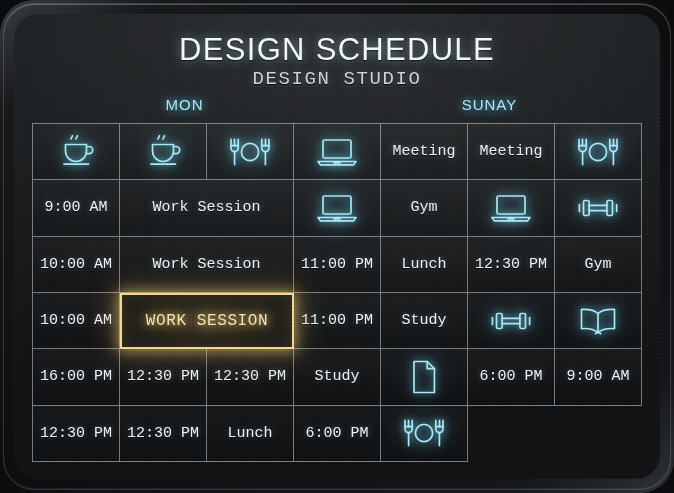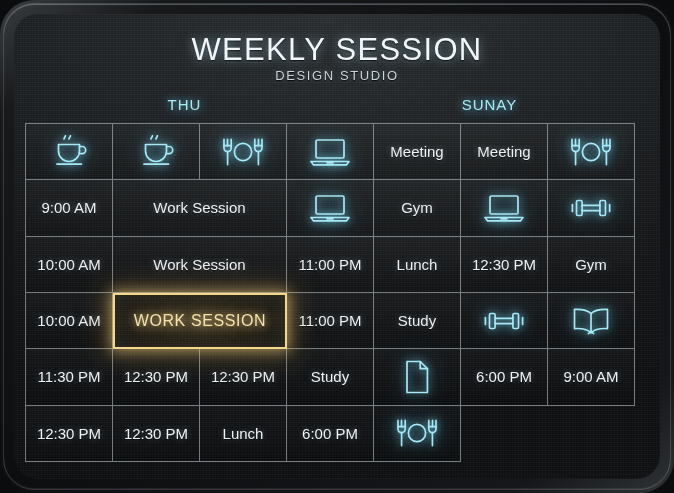--- a/index.html
+++ b/index.html
@@ -66,47 +66,49 @@
   #title{
     position:absolute;left:0;top:18px;width:100%;
     text-align:center;
     font-size:31px;letter-spacing:1.3px;font-weight:400;
     color:#f2f6f8;
     text-shadow:0 0 10px rgba(190,235,250,.45),0 0 22px rgba(130,200,230,.22),0 1px 1px #000;
   }
   #subtitle{
     position:absolute;left:0;top:54px;width:100%;
     text-align:center;
-    font-size:13px;letter-spacing:1.6px;font-weight:400;
+    font-size:19px;letter-spacing:1.6px;font-weight:400;
     color:#c9d3d8;
     text-shadow:0 0 7px rgba(180,220,240,.32),0 1px 1px #000;
+    font-family:Liberation Mono, monospace;
   }
 
   
   #dayrow{
     position:absolute;left:18px;top:76px;width:610px;height:30px;
     display:flex;
   }
   .day{
     flex:1 1 0;text-align:center;
     font-size:15px;letter-spacing:1.0px;font-weight:400;
     color:#a9eaf7;
     line-height:30px;
     text-shadow:0 0 8px rgba(120,225,255,.75),0 0 18px rgba(80,200,245,.42);
   }
 
   
   #grid{
-    position:absolute;left:11px;top:109px;width:610px;height:339px;
+    position:absolute;left:18px;top:109px;width:610px;height:339px;
     display:grid;
     grid-template-columns:repeat(7,1fr);
     grid-template-rows:repeat(6,1fr);
     border-top:1px solid rgba(208,220,228,.52);
     border-left:1px solid rgba(208,220,228,.52);
     box-sizing:border-box;
+    font-family:Liberation Mono, monospace;
   }
   .cell{
     position:relative;
     border-right:1px solid rgba(208,220,228,.52);
     border-bottom:1px solid rgba(208,220,228,.52);
     display:flex;align-items:center;justify-content:center;
     box-sizing:border-box;
     font-size:15px;color:#eef3f6;
     text-shadow:0 0 6px rgba(200,230,245,.35),0 1px 1px #000;
     background:linear-gradient(to bottom,rgba(255,255,255,.022),rgba(0,0,0,.10));
@@ -140,25 +142,25 @@
 </style>
 </head>
 <body>
 
 <div id="device">
   <div id="bezel-gloss"></div>
 
   <div id="screen">
     <div id="screen-content">
 
-      <div id="title">WEEKLY SESSION</div>
+      <div id="title">DESIGN SCHEDULE</div>
       <div id="subtitle">DESIGN STUDIO</div>
 
       <div id="dayrow">
-          <div class="day">THU</div>
+          <div class="day">MON</div>
           <div class="day">SUNAY</div>
         </div>
 
       <div id="grid">
           <div class="cell icon-cell">
             <span>
               <svg class="ico" width="40" height="34" viewBox="0 0 40 34">
                 <path d="M15 4 C15 2.2 16.4 2.6 16.4 0.8"></path>
                 <path d="M20 4 C20 2.2 21.4 2.6 21.4 0.8"></path>
                 <path d="M9.5 9.5 h21 v6.5 a10.5 10.5 0 0 1 -21 0 z"></path>
@@ -300,21 +302,21 @@
             <span>
               <svg class="ico" width="44" height="32" viewBox="0 0 44 32">
                 <path d="M22 8.5 C18.5 5.2 12.5 4 5.5 4.4 v19.2 C12.5 23.2 18.5 24.4 22 27.6"></path>
                 <path d="M22 8.5 C25.5 5.2 31.5 4 38.5 4.4 v19.2 C31.5 23.2 25.5 24.4 22 27.6"></path>
                 <path d="M22 8.5 v19.1"></path>
                 <path d="M19.4 28.6 L22 26.4 L24.6 28.6"></path>
               </svg>
             </span>
           </div>
           <div class="cell">
-            <span class="cell-text">11:30 PM</span>
+            <span class="cell-text">16:00 PM</span>
           </div>
           <div class="cell">
             <span class="cell-text">12:30 PM</span>
           </div>
           <div class="cell">
             <span class="cell-text">12:30 PM</span>
           </div>
           <div class="cell">
             <span class="cell-text">Study</span>
           </div>

